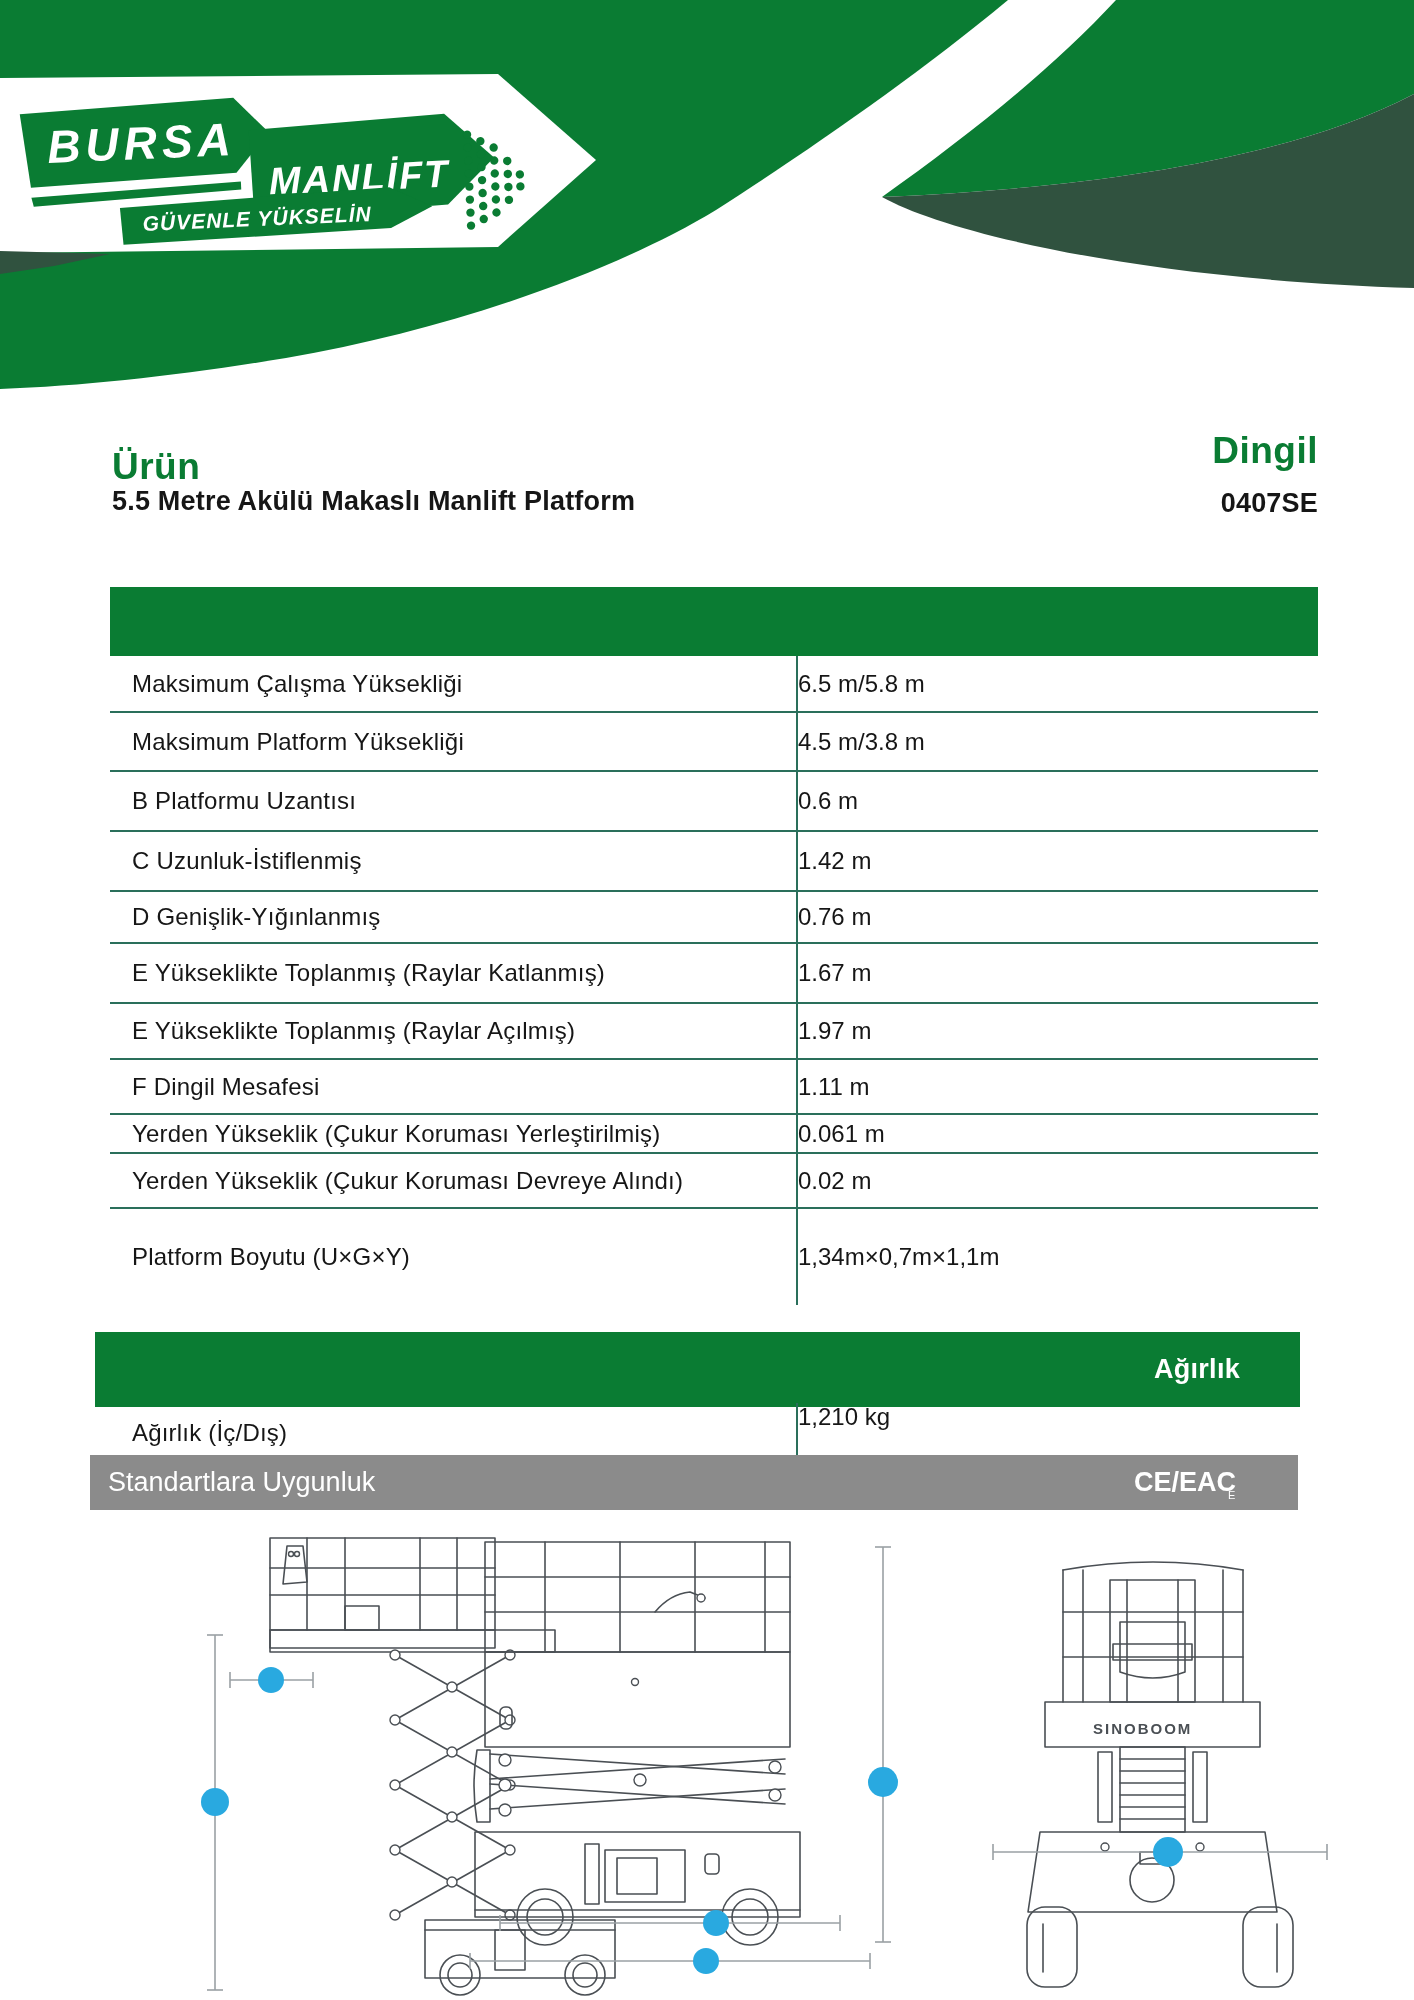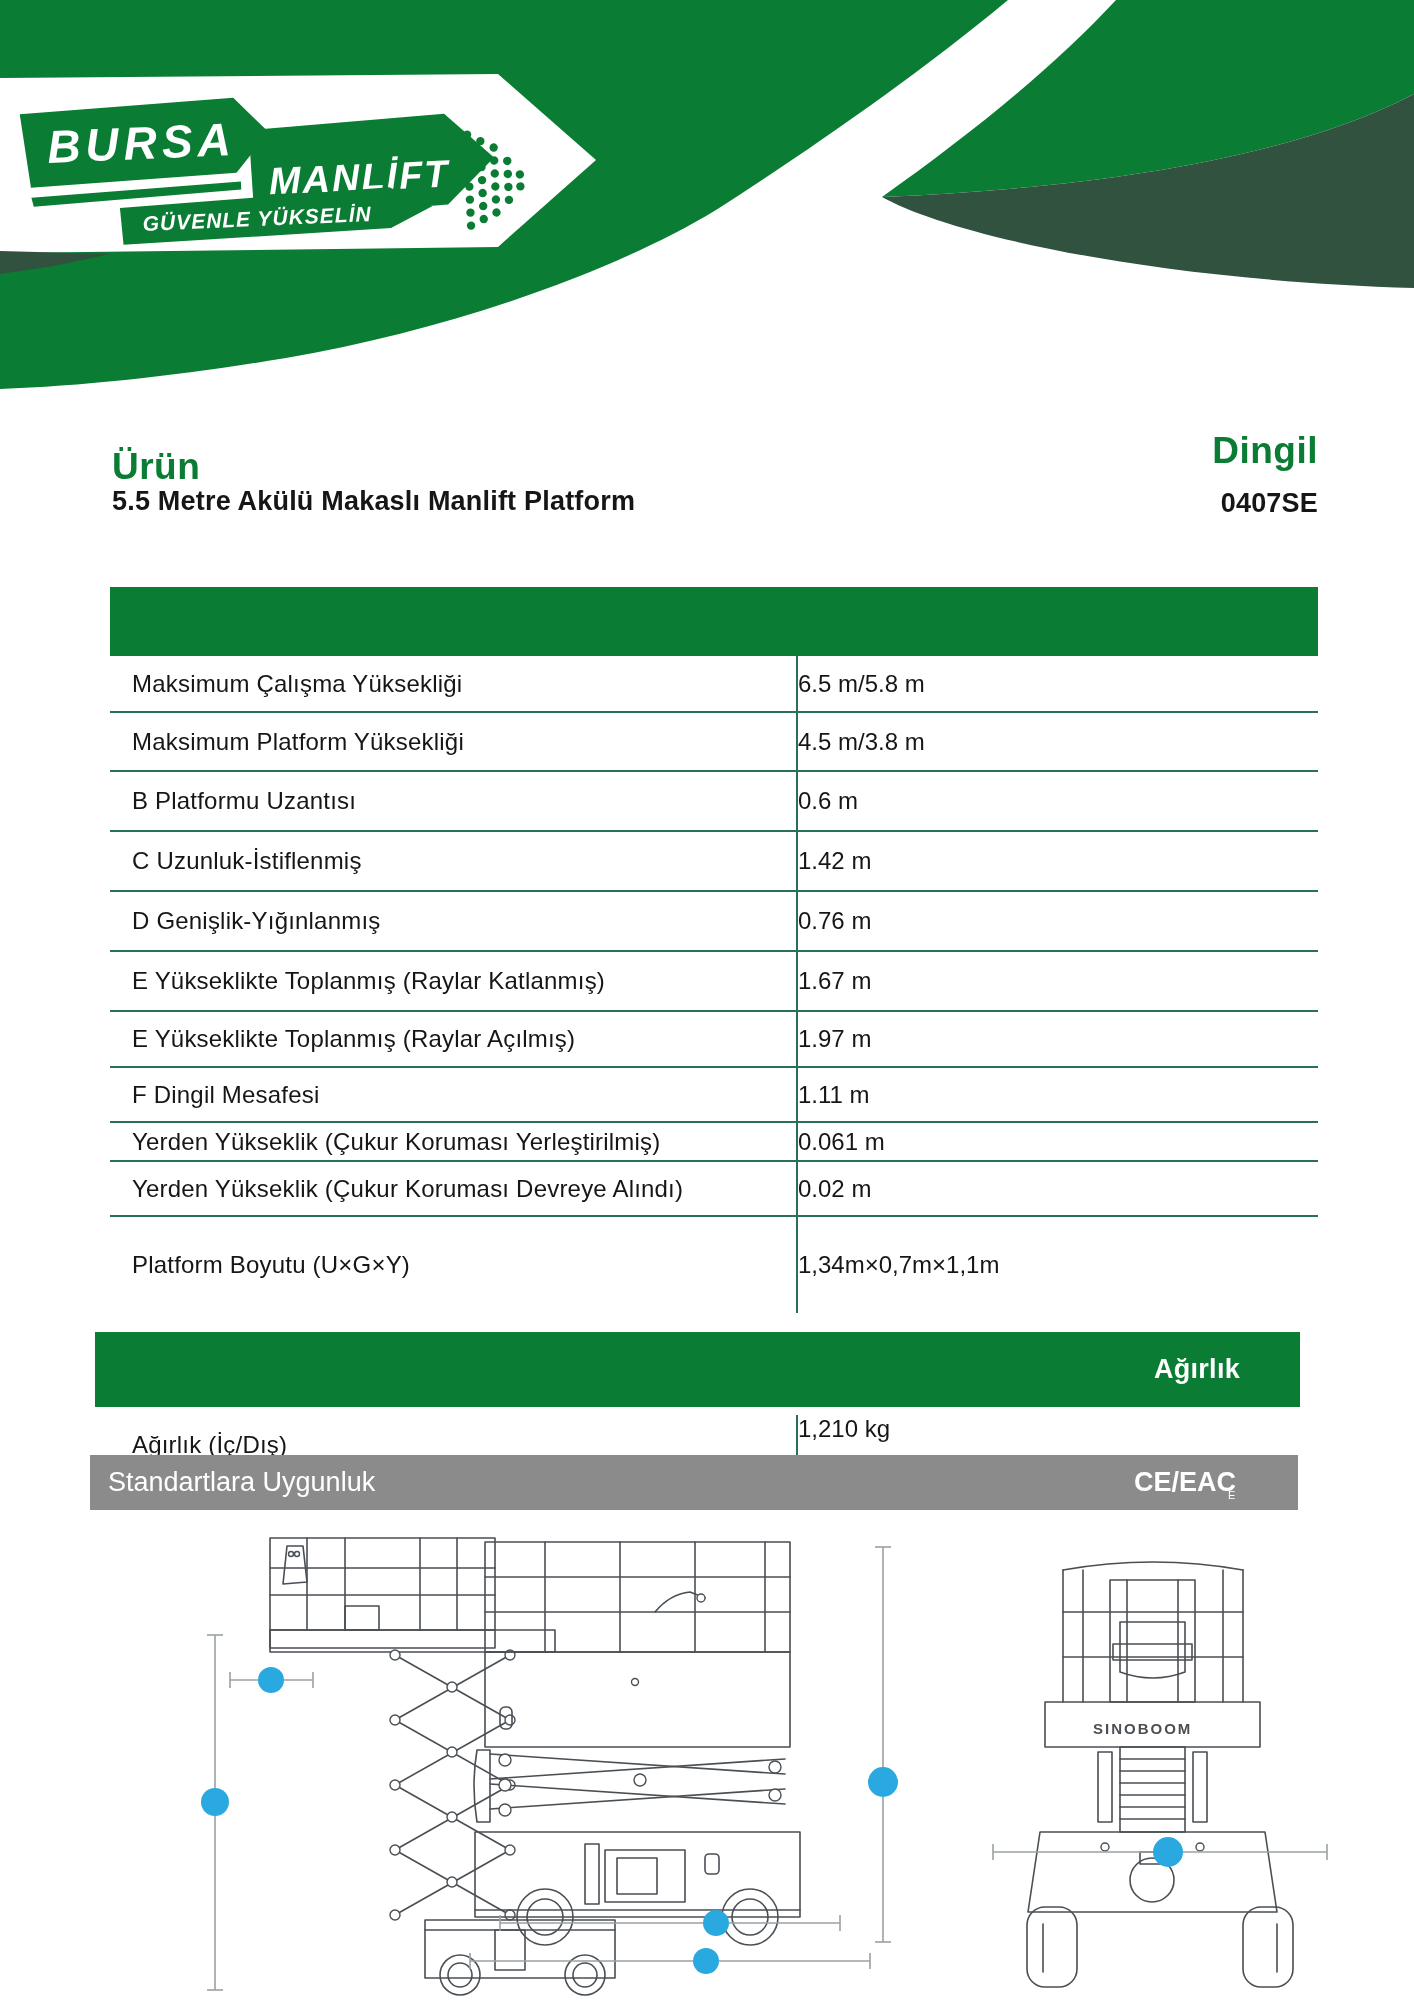--- a/index.html
+++ b/index.html
@@ -33,21 +33,21 @@
 
   
   .spec-table{position:absolute;left:110px;top:587px;width:1208px;}
   .table-head-bar{width:100%;height:69px;background:var(--brand-green);}
   .spec-row{display:flex;align-items:center;border-bottom:2px solid var(--divider-teal);}
   .spec-row.no-border{border-bottom:none;}
   .spec-label{width:688px;height:100%;display:flex;align-items:center;padding-left:22px;border-right:2px solid var(--divider-teal);font-size:24px;font-weight:500;color:var(--ink);letter-spacing:.2px;}
   .spec-value{flex:1;text-align:left;padding-right:78px;font-size:24px;font-weight:500;color:var(--ink);}
 
   .weight-bar{position:absolute;left:95px;top:1332px;width:1205px;height:75px;background:var(--brand-green);display:flex;align-items:center;justify-content:flex-end;padding-right:60px;color:#fff;font-size:27px;font-weight:600;letter-spacing:.3px;}
-  .weight-row{position:absolute;left:110px;top:1403px;width:1208px;height:60px;display:flex;align-items:center;margin-top:12px;}
+  .weight-row{position:absolute;left:110px;top:1403px;width:1208px;height:60px;display:flex;align-items:center;}
   .weight-row .spec-label,.weight-row .spec-value{height:100%;}
   .standards-bar{position:absolute;left:90px;top:1455px;width:1208px;height:55px;background:var(--gray-bar);display:flex;align-items:center;color:#fff;font-size:27px;font-weight:500;gap:18px;}
   .standards-bar .std-label{padding-left:18px;flex:1;}
   .standards-bar .std-value{padding-right:62px;text-align:right;font-weight:600;}
   .stray-e{position:absolute;left:1228px;top:1489px;color:#ffffff;font-size:11px;z-index:3;}
 
   
   .drawing{position:absolute;}
   #drawing-raised{left:195px;top:1530px;}
   #drawing-stowed{left:455px;top:1532px;}
@@ -138,21 +138,21 @@
       <div class="spec-value">4.5 m/3.8 m</div>
     </div>
     <div class="spec-row" style="height:60px">
       <div class="spec-label">B Platformu Uzantısı</div>
       <div class="spec-value">0.6 m</div>
     </div>
     <div class="spec-row" style="height:60px">
       <div class="spec-label">C Uzunluk-İstiflenmiş</div>
       <div class="spec-value">1.42 m</div>
     </div>
-    <div class="spec-row" style="height:60px">
+    <div class="spec-row" style="height:52px">
       <div class="spec-label">D Genişlik-Yığınlanmış</div>
       <div class="spec-value">0.76 m</div>
     </div>
     <div class="spec-row" style="height:60px">
       <div class="spec-label">E Yükseklikte Toplanmış (Raylar Katlanmış)</div>
       <div class="spec-value">1.67 m</div>
     </div>
     <div class="spec-row" style="height:56px">
       <div class="spec-label">E Yükseklikte Toplanmış (Raylar Açılmış)</div>
       <div class="spec-value">1.97 m</div>

